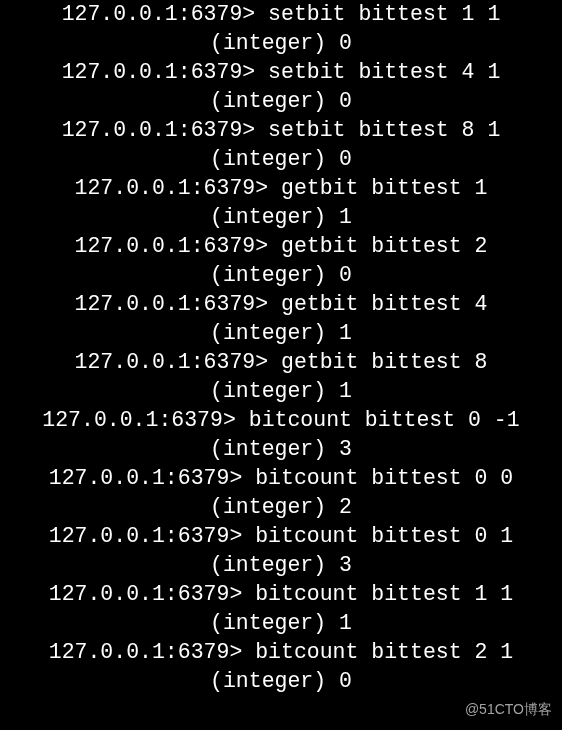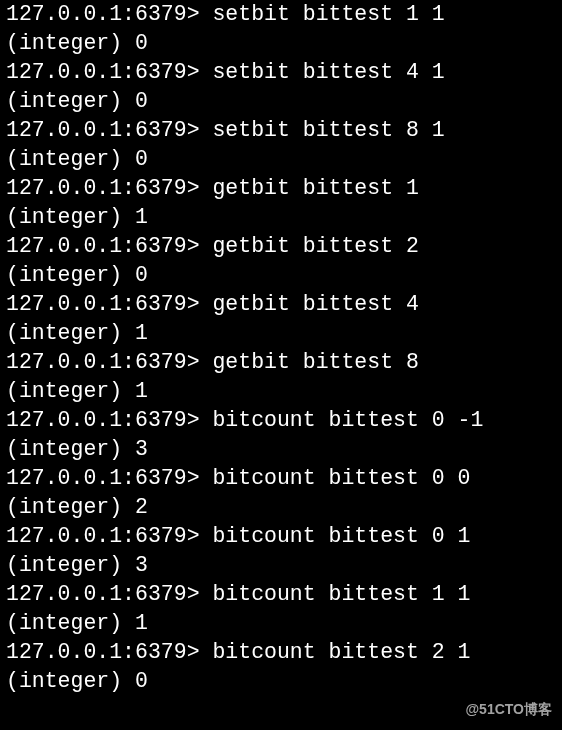--- a/index.html
+++ b/index.html
@@ -12,33 +12,33 @@
     font-family: "Menlo", "Consolas", "Courier New", monospace;
     font-size: 21.5px;
     line-height: 29px;
     color: #ffffff;
     font-weight: 500;
     position: relative;
   }
   .terminal {
     padding: 0px 6px 2px 6px;
     white-space: pre;
+    text-align: center;
   }
   .line {
     display: block;
   }
   .watermark {
     position: absolute;
     bottom: 6px;
     right: 10px;
     color: #bfbfbf;
     font-size: 14px;
     font-family: "Helvetica Neue", Arial, sans-serif;
     opacity: 0.85;
-    font-weight: bold;
   }
 </style>
 </head>
 <body>
 
 <div class="terminal" id="terminal"><span class="line">127.0.0.1:6379&gt; setbit bittest 1 1</span><span class="line">(integer) 0</span><span class="line">127.0.0.1:6379&gt; setbit bittest 4 1</span><span class="line">(integer) 0</span><span class="line">127.0.0.1:6379&gt; setbit bittest 8 1</span><span class="line">(integer) 0</span><span class="line">127.0.0.1:6379&gt; getbit bittest 1</span><span class="line">(integer) 1</span><span class="line">127.0.0.1:6379&gt; getbit bittest 2</span><span class="line">(integer) 0</span><span class="line">127.0.0.1:6379&gt; getbit bittest 4</span><span class="line">(integer) 1</span><span class="line">127.0.0.1:6379&gt; getbit bittest 8</span><span class="line">(integer) 1</span><span class="line">127.0.0.1:6379&gt; bitcount bittest 0 -1</span><span class="line">(integer) 3</span><span class="line">127.0.0.1:6379&gt; bitcount bittest 0 0</span><span class="line">(integer) 2</span><span class="line">127.0.0.1:6379&gt; bitcount bittest 0 1</span><span class="line">(integer) 3</span><span class="line">127.0.0.1:6379&gt; bitcount bittest 1 1</span><span class="line">(integer) 1</span><span class="line">127.0.0.1:6379&gt; bitcount bittest 2 1</span><span class="line">(integer) 0</span></div>
 
 <div class="watermark">@51CTO博客</div>
 
 </body></html>

